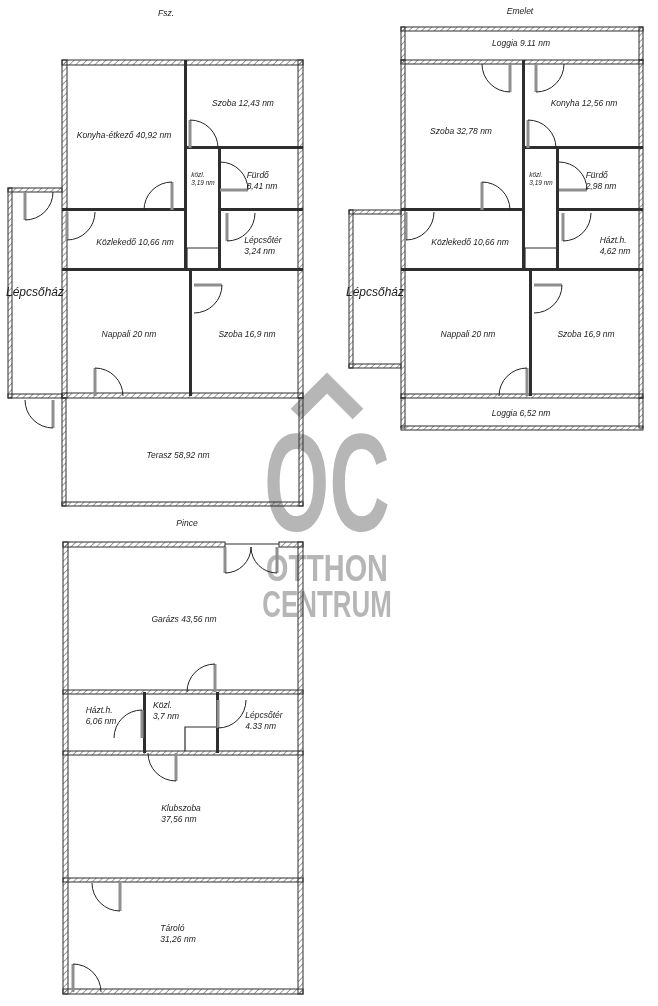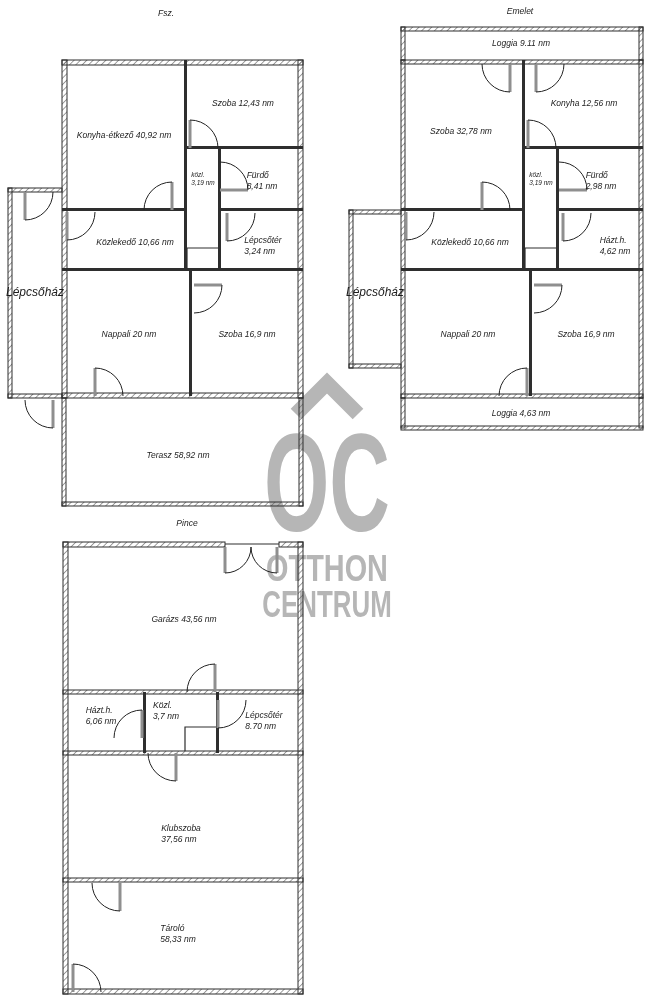--- a/index.html
+++ b/index.html
@@ -262,38 +262,38 @@
     <span>2,98 nm</span>
   </div>
   <div class="lbl" style="left:470px;top:243px">Közlekedő 10,66 nm</div>
   <div class="lbl" style="left:615px;top:246px">
     <span>Házt.h.</span>
     <span>4,62 nm</span>
   </div>
   <div class="lbl annex" style="left:375px;top:293px">Lépcsőház</div>
   <div class="lbl" style="left:468px;top:335px">Nappali 20 nm</div>
   <div class="lbl" style="left:586px;top:335px">Szoba 16,9 nm</div>
-  <div class="lbl" style="left:521px;top:414px">Loggia 4,63 nm</div>
+  <div class="lbl" style="left:521px;top:414px">Loggia 6,52 nm</div>
 
   <div class="lbl" style="left:187px;top:524px">Pince</div>
   <div class="lbl" style="left:184px;top:620px">Garázs 43,56 nm</div>
   <div class="lbl" style="left:101px;top:716px">
     <span>Házt.h.</span>
     <span>6,06 nm</span>
   </div>
   <div class="lbl" style="left:166px;top:711px">
     <span>Közl.</span>
     <span>3,7 nm</span>
   </div>
   <div class="lbl" style="left:264px;top:721px">
     <span>Lépcsőtér</span>
-    <span>8.70 nm</span>
-  </div>
-  <div class="lbl" style="left:181px;top:834px">
+    <span>4.33 nm</span>
+  </div>
+  <div class="lbl" style="left:181px;top:814px">
     <span>Klubszoba</span>
     <span>37,56 nm</span>
   </div>
   <div class="lbl" style="left:178px;top:934px">
     <span>Tároló</span>
-    <span>58,33 nm</span>
+    <span>31,26 nm</span>
   </div>
 
 </div>
 
 </body></html>

